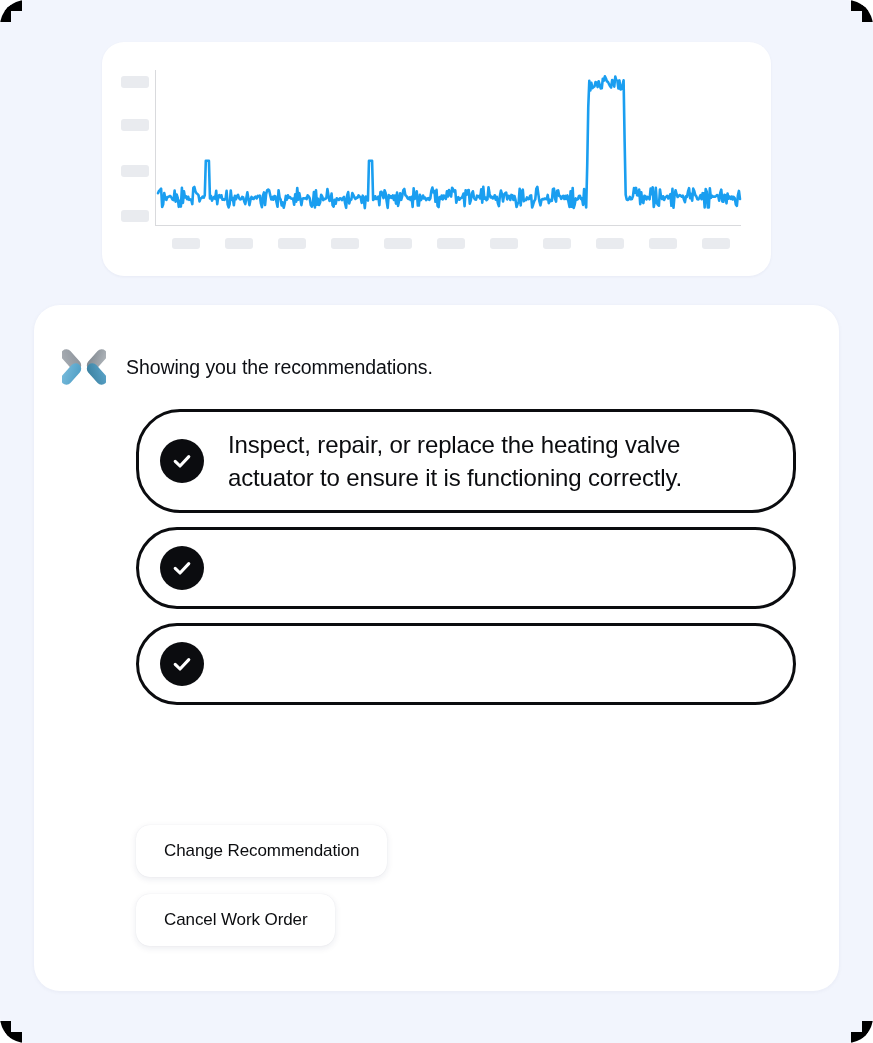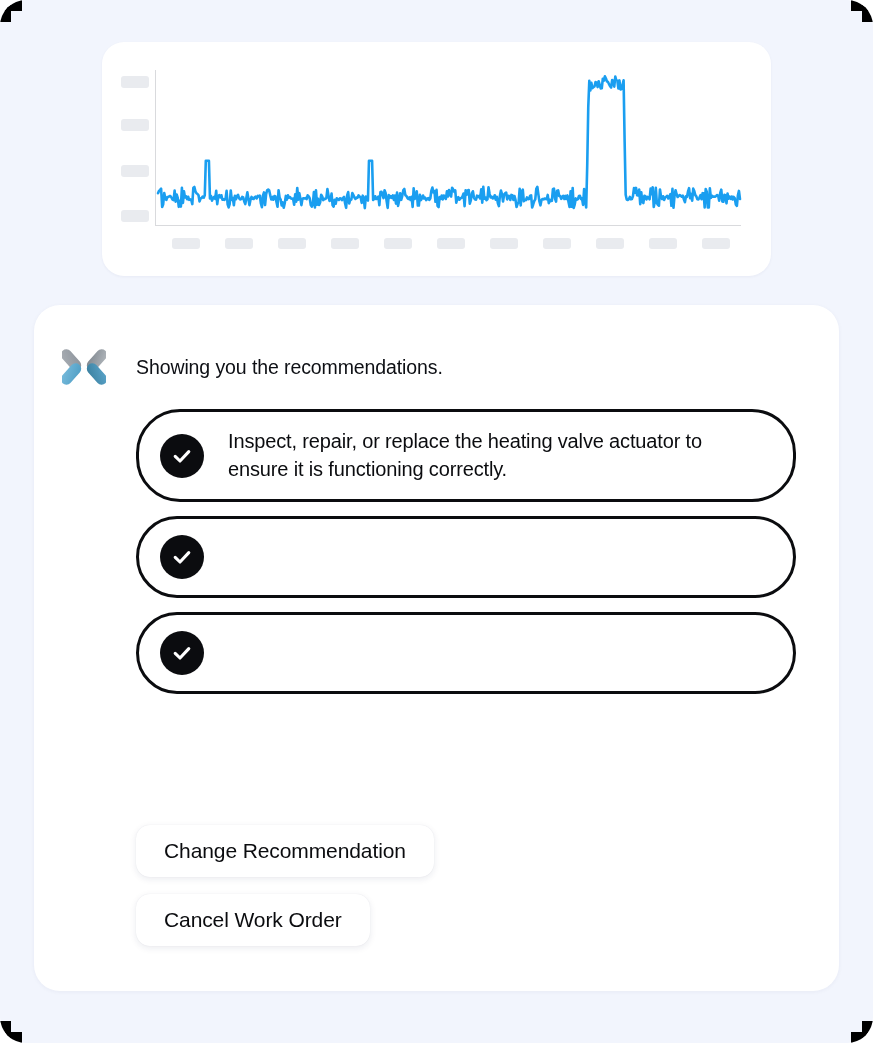--- a/index.html
+++ b/index.html
@@ -104,21 +104,21 @@
     border-radius: 26px;
     box-shadow: 0 1px 4px rgba(30,40,90,0.05);
   }
 
   
   .assistant-header {
     position: absolute;
     left: 28px; top: 40px;
     display: flex;
     align-items: center;
-    gap: 30px;
+    gap: 20px;
   }
 
   .brand-logo {
     width: 44px; height: 44px;
     flex: 0 0 44px;
     position: relative;
   }
 
   .assistant-message {
     font-size: 19.5px;
@@ -152,21 +152,21 @@
     width: 44px; height: 44px;
     border-radius: 50%;
     background: #0b0c0f;
     display: flex;
     align-items: center;
     justify-content: center;
     margin-right: 24px;
   }
 
   .rec-text {
-    font-size: 20px;
+    font-size: 24px;
     line-height: 1.38;
     color: #0b0c0f;
     letter-spacing: -0.15px;
     padding-right: 6px;
   }
 
   
   .action-row {
     position: absolute;
     left: 102px;
@@ -177,21 +177,21 @@
   .action-row-2 { top: 589px; }
 
   .action-btn {
     background: #ffffff;
     border: none;
     border-radius: 14px;
     box-shadow: 0 2px 7px rgba(25,35,80,0.09), 0 0 1px rgba(25,35,80,0.10);
     height: 52px;
     padding: 0 28px;
     font-family: "Liberation Sans", sans-serif;
-    font-size: 21px;
+    font-size: 17px;
     letter-spacing: -0.1px;
     color: #0b0c0f;
     cursor: pointer;
     white-space: nowrap;
     display: flex;
     align-items: center;
   }
 </style>
 </head>
 <body>

